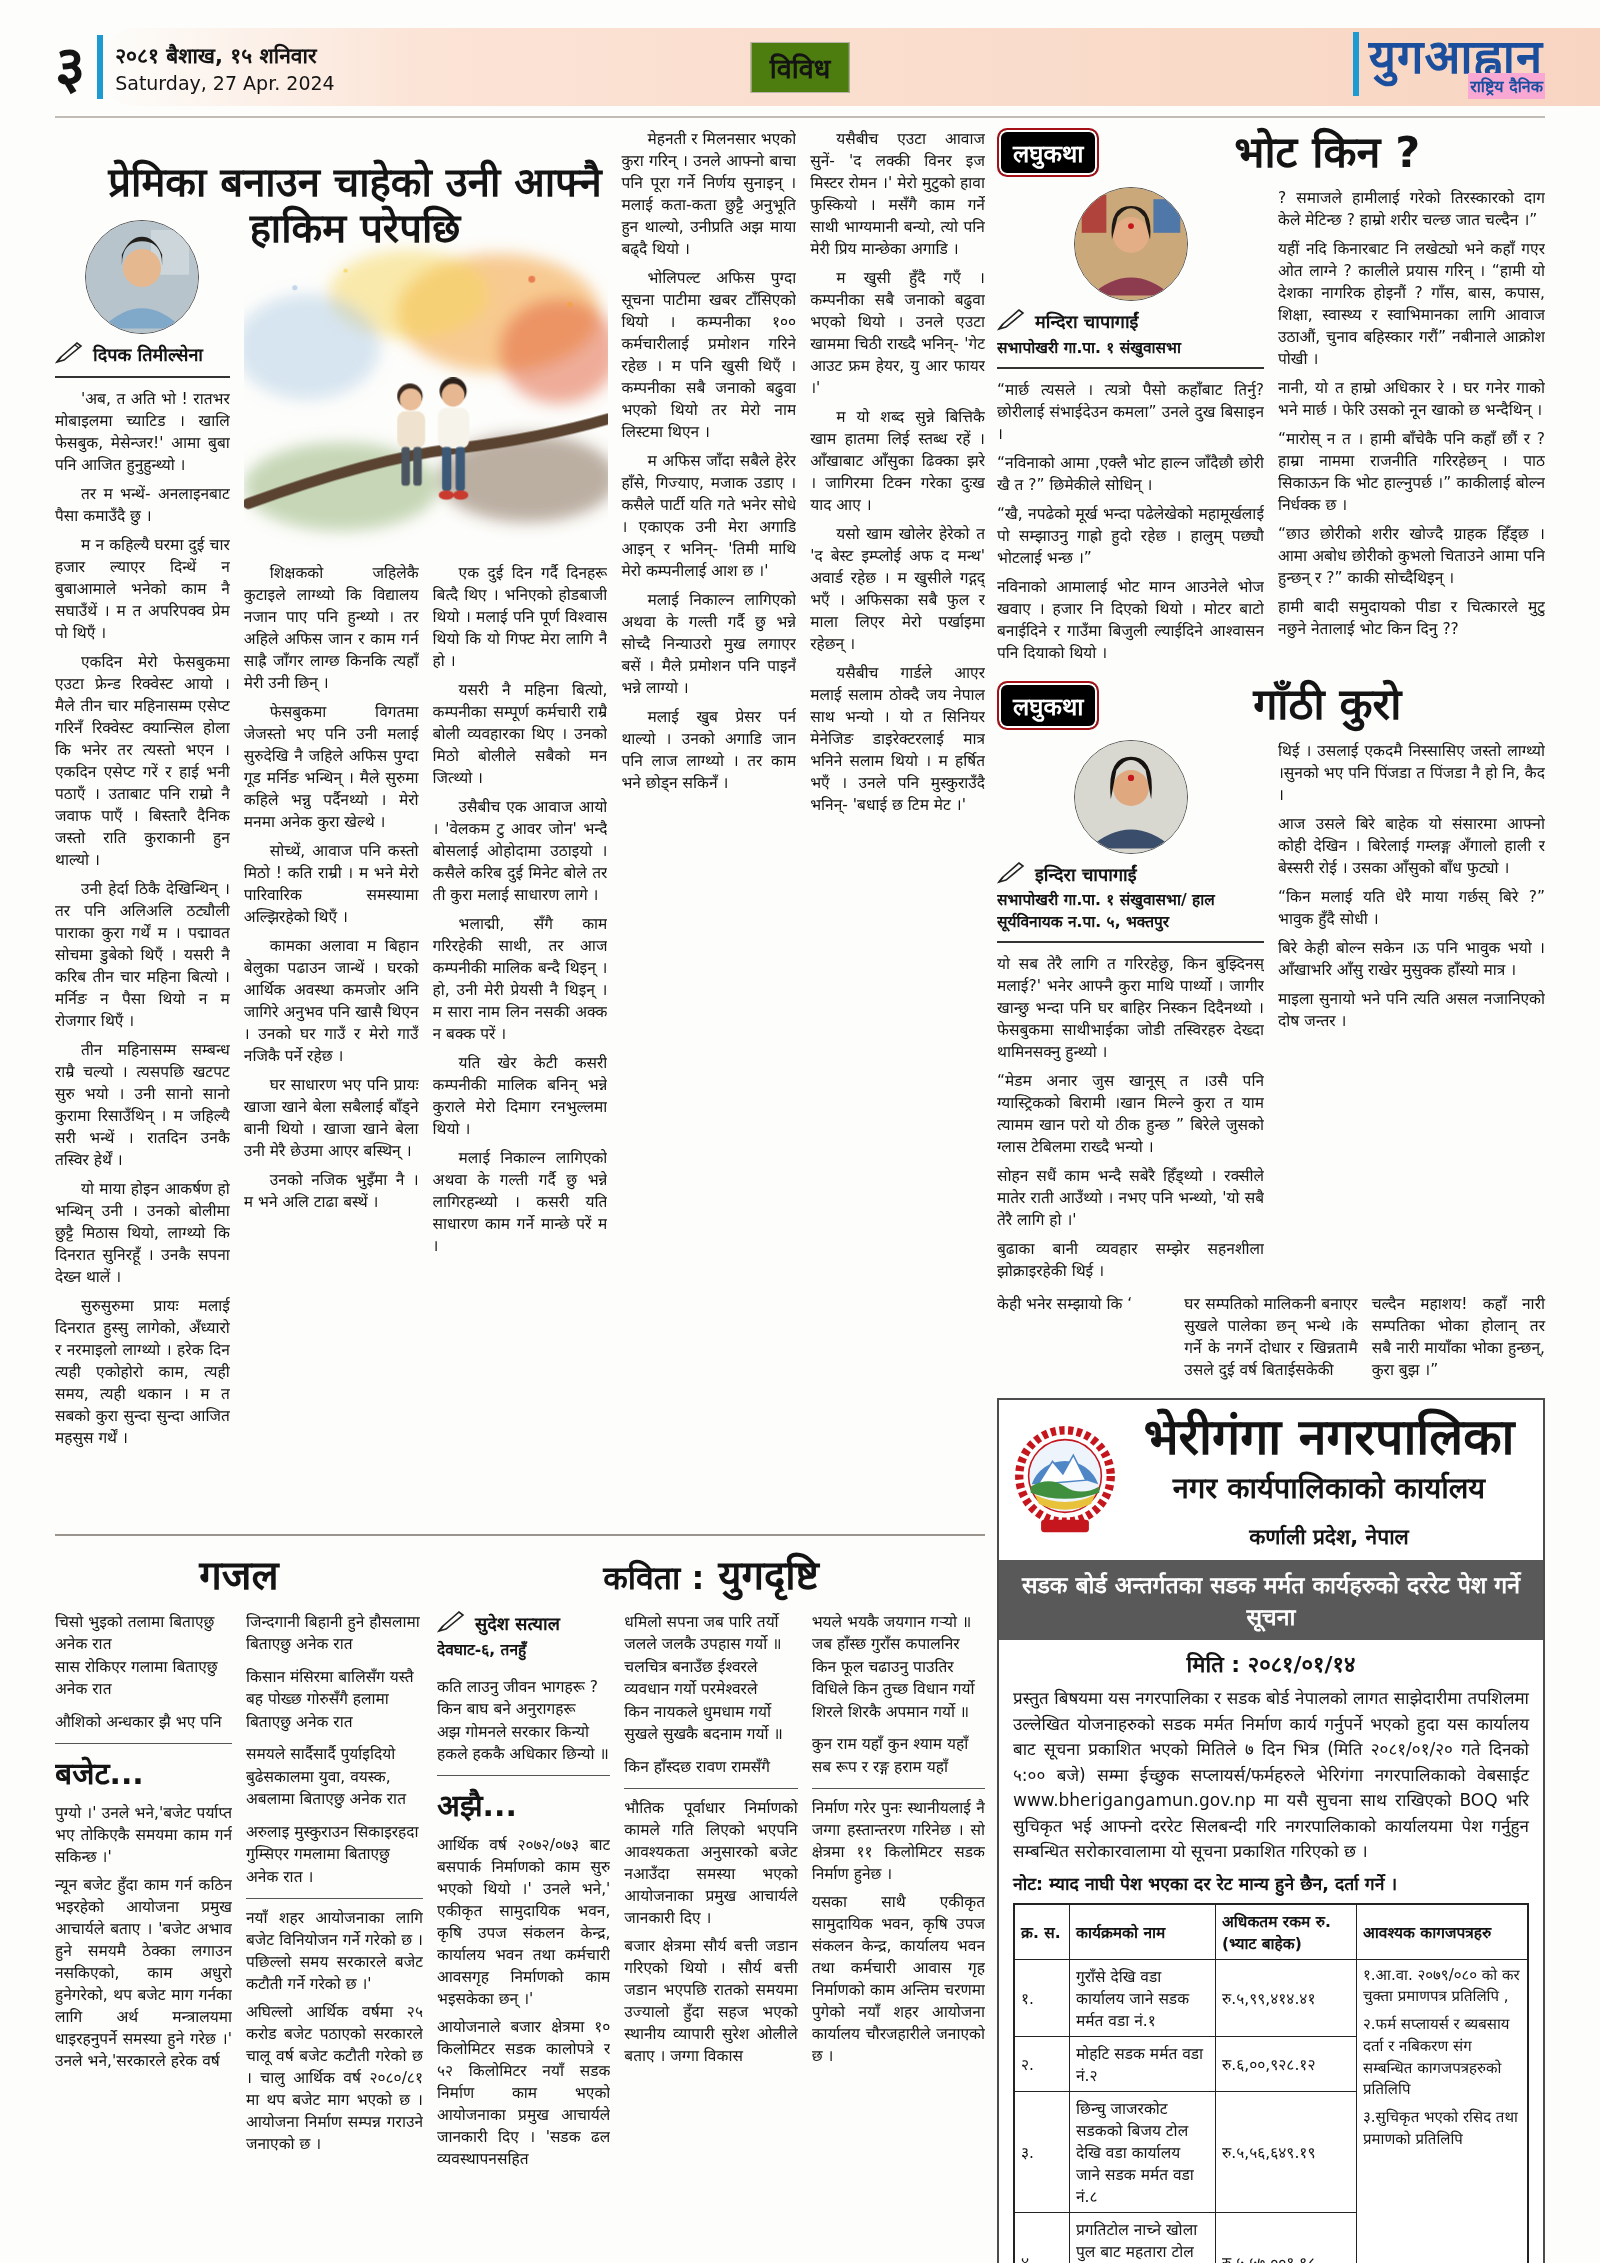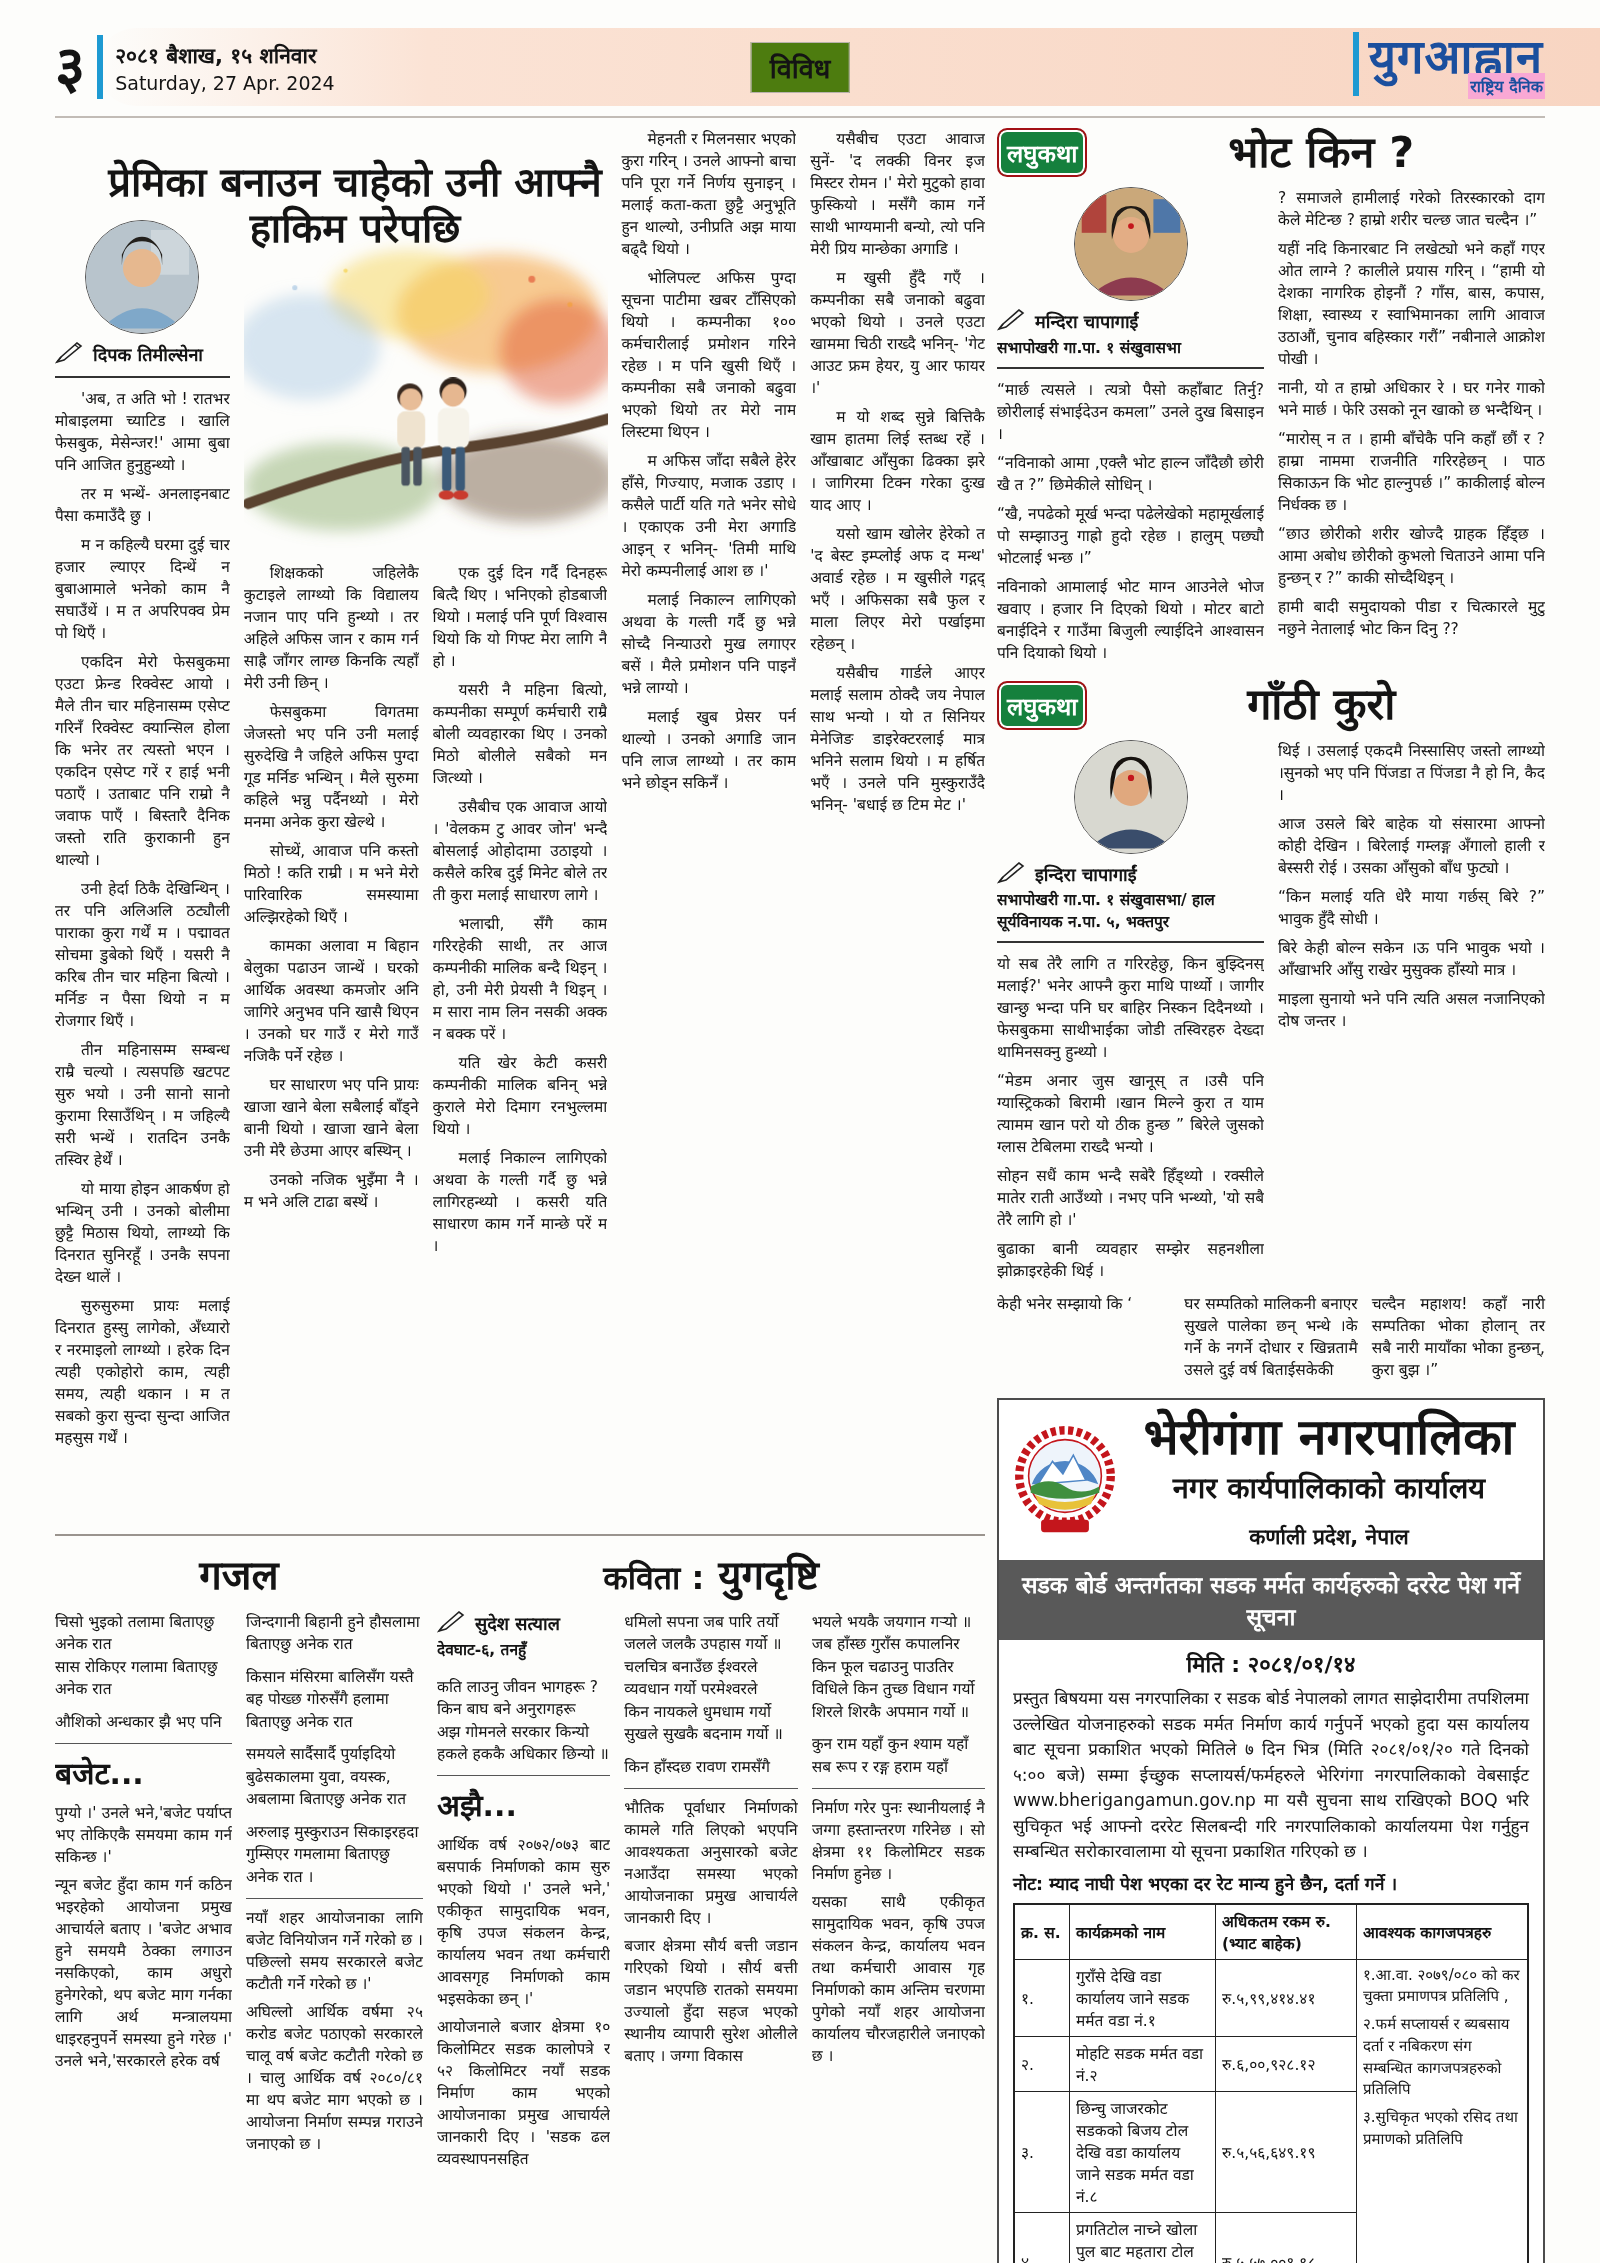--- a/index.html
+++ b/index.html
@@ -42,21 +42,21 @@
   .photo{width:112px;height:112px;border-radius:50%;overflow:hidden;margin:0 auto 8px;border:1px solid #555;background:#ddd;}
   .photo svg{width:100%;height:100%;display:block;}
   .byl-row{display:flex;align-items:flex-start;gap:8px;justify-content:flex-start;text-align:left;}
   .pen{width:30px;height:22px;flex:0 0 30px;}
   .byl-name{font-weight:bold;font-size:18px;}
   .byl-addr{font-weight:bold;font-size:15.5px;text-align:left;margin-top:2px;}
   .byl-rule{border-bottom:2px solid #333;margin:8px 0 10px;}
   
   .story{margin-bottom:10px;}
   .story-head{display:flex;align-items:center;gap:10px;margin-bottom:10px;}
-  .badge{background:#15803d;color:#fff;font-weight:bold;font-size:24px;padding:6px 8px;border-radius:10px;
+  .badge{background:#000000;color:#fff;font-weight:bold;font-size:24px;padding:6px 14px;border-radius:10px;
     box-shadow:inset 0 0 0 2px #fff;border:2px solid #a31015;white-space:nowrap;}
   .story-title{flex:1;text-align:center;font-size:43px;font-weight:bold;line-height:1.05;}
   .story-cols{display:flex;gap:14px;}
   .story-col{flex:1;font-size:15.5px;line-height:1.42;text-align:justify;overflow:hidden;}
   .strip{display:flex;gap:14px;margin-top:4px;}
   .strip-col{flex:1;font-size:15.5px;line-height:1.42;text-align:justify;}
   .vote-story .story-col{min-height:430px;}
   
   .notice{border:2px solid #4c4c4c;padding:10px 14px 12px;background:#fff;}
   .n-head{display:flex;align-items:center;gap:12px;}

